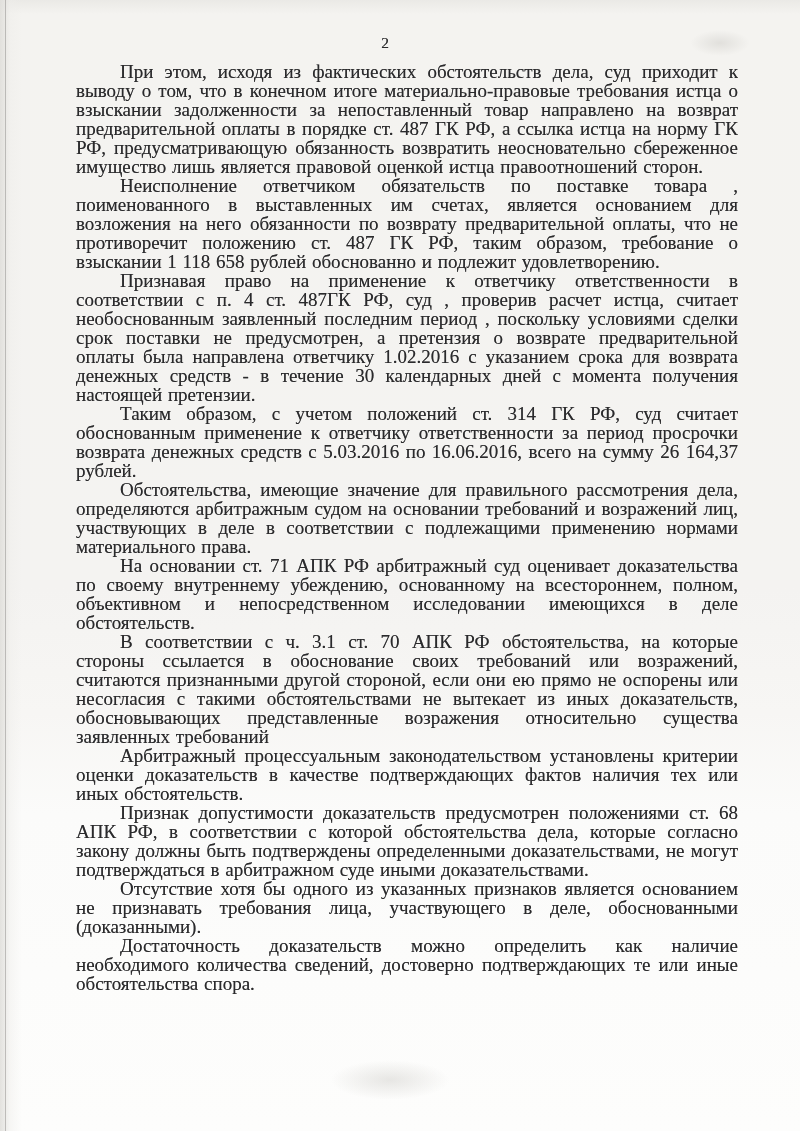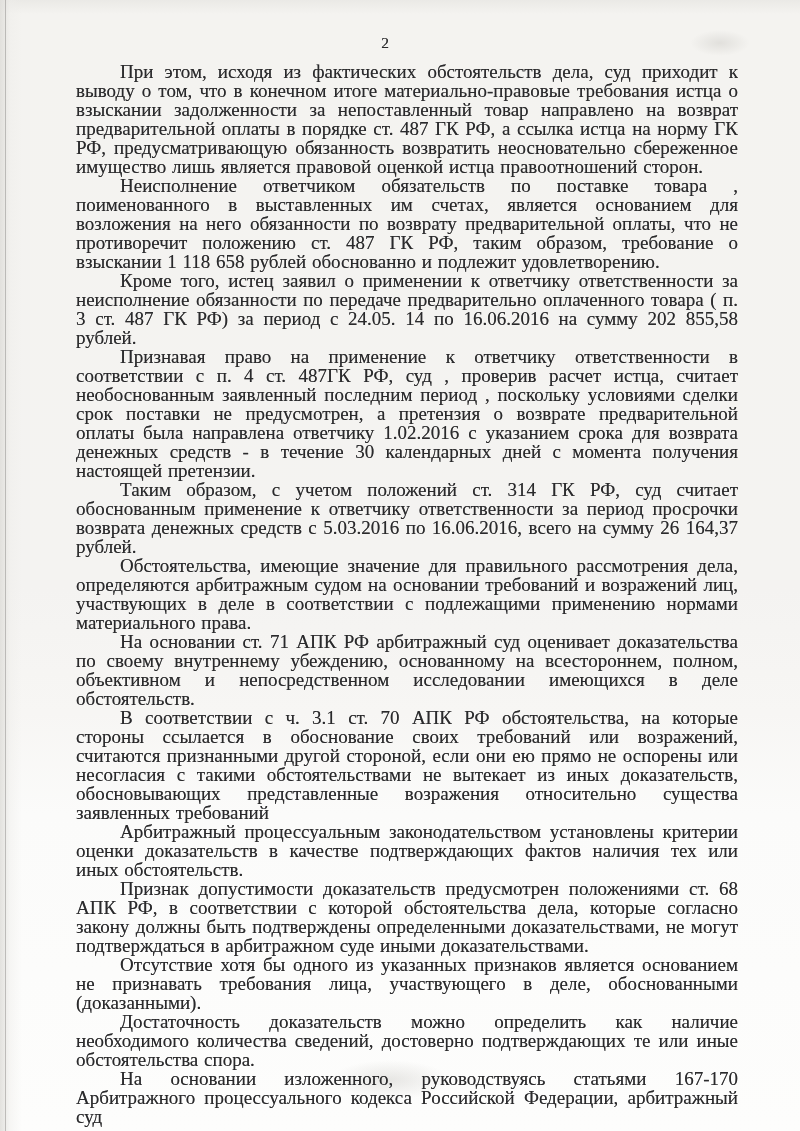--- a/index.html
+++ b/index.html
@@ -68,25 +68,23 @@
 <div class="scan-page">
   <div class="scan-edge-line"></div>
   <div class="scan-smudge smudge-a"></div>
   <div class="scan-smudge smudge-b"></div>
 
   <div class="page-number">2</div>
 
   <div class="text-block">
     <p>При этом, исходя из фактических обстоятельств дела, суд приходит к выводу о том, что в конечном итоге материально-правовые требования истца о взыскании задолженности за непоставленный товар направлено на возврат предварительной оплаты в порядке ст. 487 ГК РФ, а ссылка истца на норму ГК РФ, предусматривающую обязанность возвратить неосновательно сбереженное имущество лишь является правовой оценкой истца правоотношений сторон.</p>
     <p>Неисполнение ответчиком обязательств по поставке товара , поименованного в выставленных им счетах, является основанием для возложения на него обязанности по возврату предварительной оплаты, что не противоречит положению ст. 487 ГК РФ, таким образом, требование о взыскании 1 118 658 рублей обоснованно и подлежит удовлетворению.</p>
-    <p>Кроме того, истец заявил о применении к ответчику ответственности за неисполнение обязанности по передаче предварительно оплаченного товара ( п. 3 ст. 487 ГК РФ) за период с 24.05. 14 по 16.06.2016 на сумму 202 855,58 рублей.</p>
     <p>Признавая право на применение к ответчику ответственности в соответствии с п. 4 ст. 487ГК РФ, суд , проверив расчет истца, считает необоснованным заявленный последним период , поскольку условиями сделки срок поставки не предусмотрен, а претензия о возврате предварительной оплаты была направлена ответчику 1.02.2016 с указанием срока для возврата денежных средств - в течение 30 календарных дней с момента получения настоящей претензии.</p>
     <p>Таким образом, с учетом положений ст. 314 ГК РФ, суд считает обоснованным применение к ответчику ответственности за период просрочки возврата денежных средств с 5.03.2016 по 16.06.2016, всего на сумму 26 164,37 рублей.</p>
     <p>Обстоятельства, имеющие значение для правильного рассмотрения дела, определяются арбитражным судом на основании требований и возражений лиц, участвующих в деле в соответствии с подлежащими применению нормами материального права.</p>
     <p>На основании ст. 71 АПК РФ арбитражный суд оценивает доказательства по своему внутреннему убеждению, основанному на всестороннем, полном, объективном и непосредственном исследовании имеющихся в деле обстоятельств.</p>
     <p>В соответствии с ч. 3.1 ст. 70 АПК РФ обстоятельства, на которые стороны ссылается в обоснование своих требований или возражений, считаются признанными другой стороной, если они ею прямо не оспорены или несогласия с такими обстоятельствами не вытекает из иных доказательств, обосновывающих представленные возражения относительно существа заявленных требований</p>
     <p>Арбитражный процессуальным законодательством установлены критерии оценки доказательств в качестве подтверждающих фактов наличия тех или иных обстоятельств.</p>
     <p>Признак допустимости доказательств предусмотрен положениями ст. 68 АПК РФ, в соответствии с которой обстоятельства дела, которые согласно закону должны быть подтверждены определенными доказательствами, не могут подтверждаться в арбитражном суде иными доказательствами.</p>
     <p>Отсутствие хотя бы одного из указанных признаков является основанием не признавать требования лица, участвующего в деле, обоснованными (доказанными).</p>
     <p>Достаточность доказательств можно определить как наличие необходимого количества сведений, достоверно подтверждающих те или иные обстоятельства спора.</p>
-    <p>На основании изложенного, руководствуясь статьями 167-170 Арбитражного процессуального кодекса Российской Федерации, арбитражный суд</p>
   </div>
 </div>
 
 </body></html>

